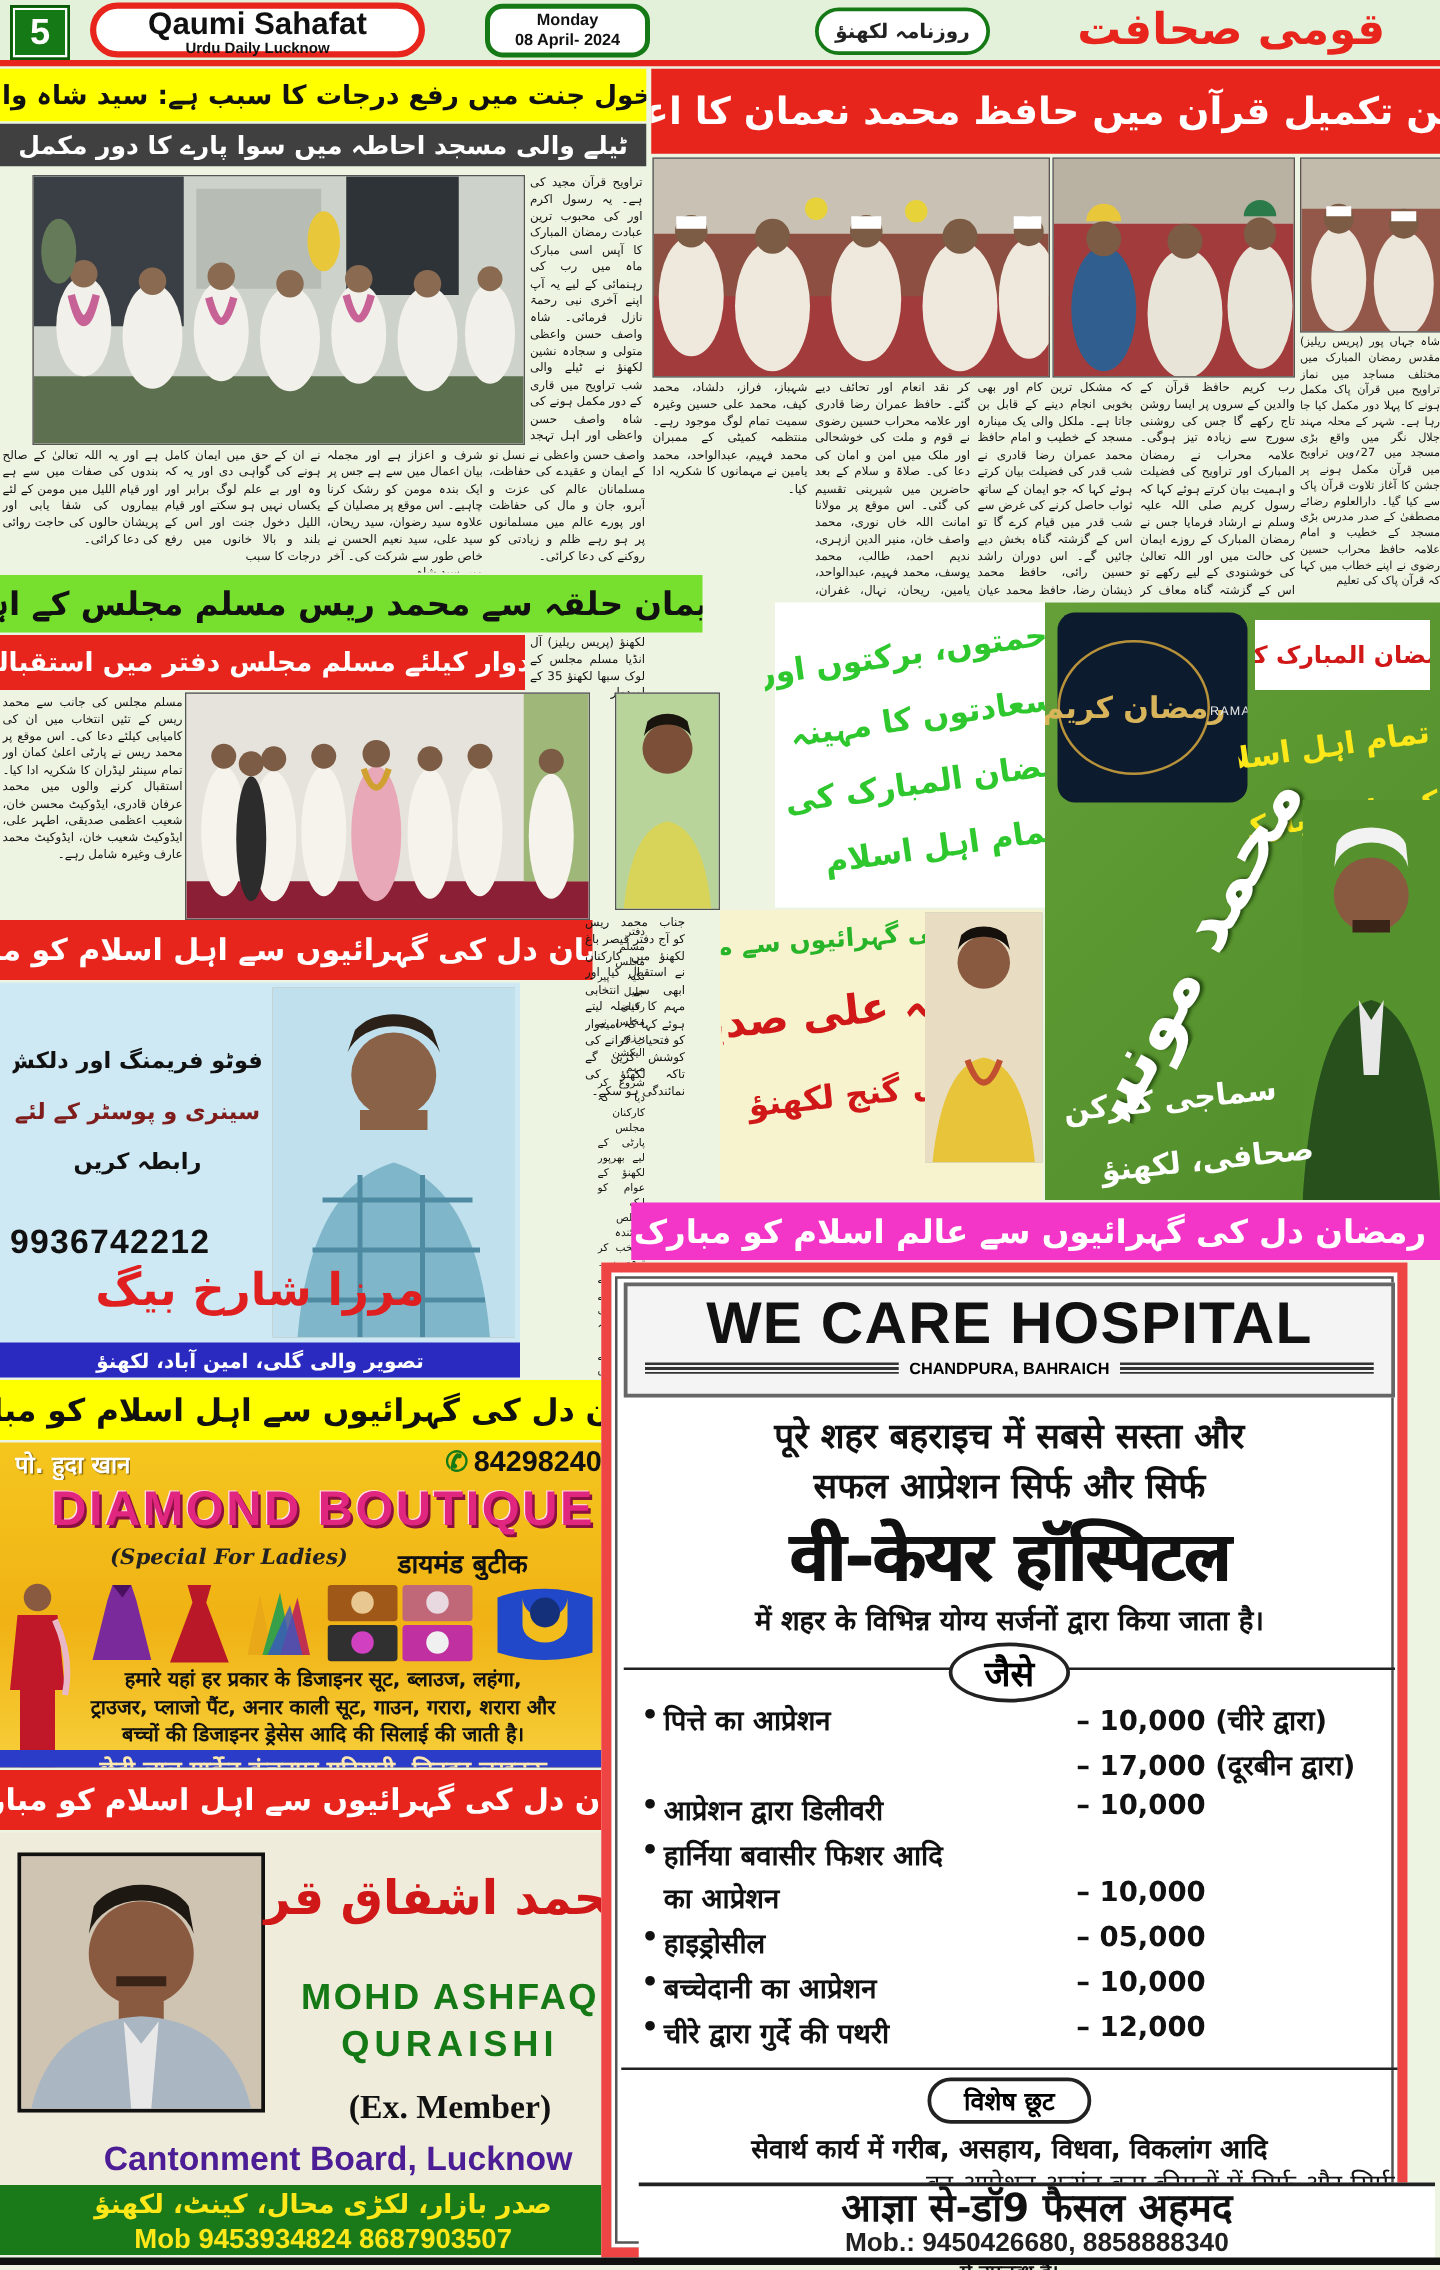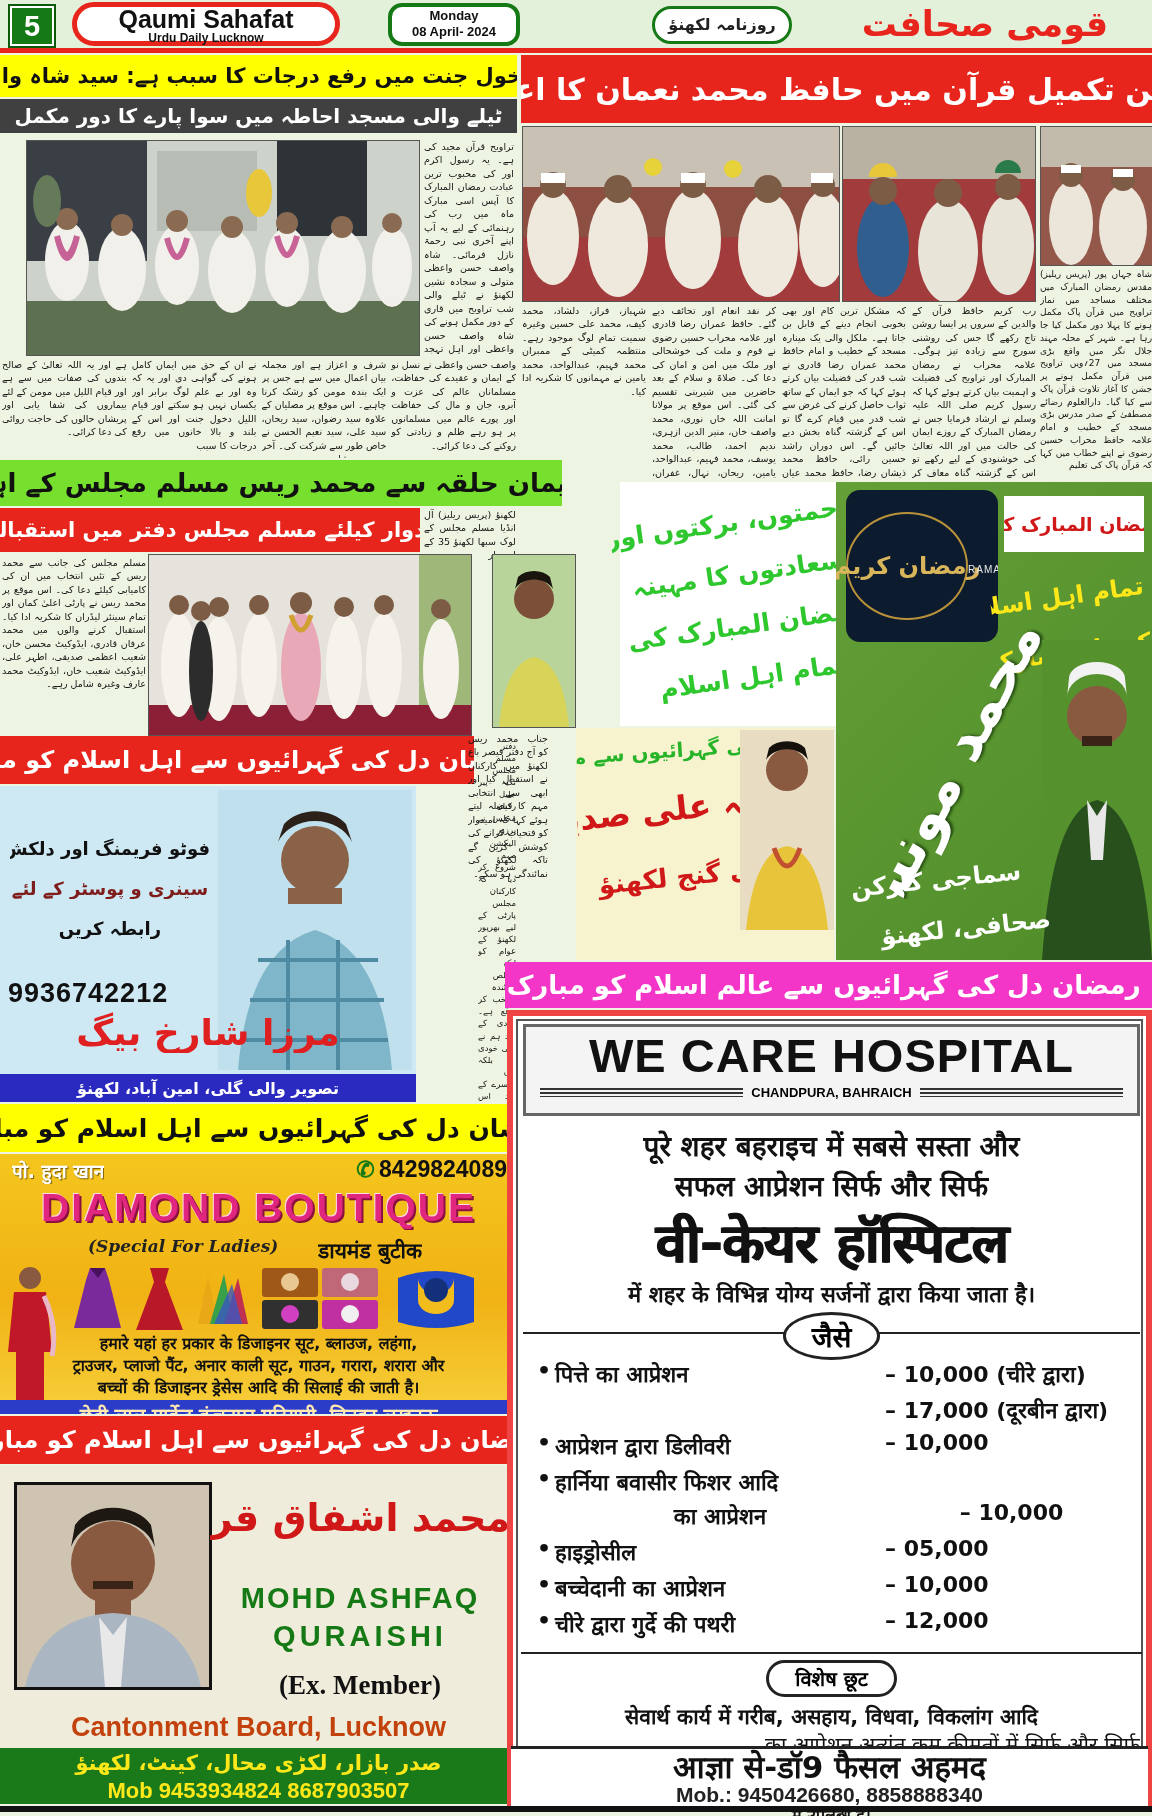--- a/index.html
+++ b/index.html
@@ -321,21 +321,21 @@
         <path d="M76 96 h40 v8 h-40z" fill="#3a2418"></path>
         <rect x="78" y="116" width="36" height="16" fill="#8a5a40"></rect>
         <path d="M8 202 q16 -70 88 -74 q72 4 88 74 z" fill="#aab6c2"></path>
         <path d="M82 132 l14 18 l14 -18 l-6 70 h-16z" fill="#e8e8e8"></path>
       </svg>
     </div>
     <div class="abs urdu nw c" style="left:210px;top:30px;width:300px;font-size:38px;font-weight:800;color:#d01818;">محمد اشفاق قریشی</div>
     <div class="abs nw c" style="left:210px;top:116px;width:300px;font-size:29px;font-weight:800;color:#157a15;letter-spacing:2px;">MOHD ASHFAQ</div>
     <div class="abs nw c" style="left:210px;top:154px;width:300px;font-size:29px;font-weight:800;color:#157a15;letter-spacing:4px;">QURAISHI</div>
     <div class="abs nw c" style="left:210px;top:204px;width:300px;font-size:27px;font-weight:bold;color:#111;font-family:'Liberation Serif',serif;">(Ex. Member)</div>
-    <div class="abs nw c" style="left:0;top:246px;width:517px;font-size:27px;font-weight:800;color:#c2410c;">Cantonment Board, Lucknow</div>
+    <div class="abs nw c" style="left:12px;top:246px;width:517px;font-size:27px;font-weight:800;color:#4c1d95;">Cantonment Board, Lucknow</div>
     <div class="abs" style="left:0;top:282px;width:517px;height:56px;background:#1a7a1a;">
       <div class="urdu nw c" style="width:517px;font-size:21px;font-weight:800;color:#ffe81a;line-height:30px;">صدر بازار، لکڑی محال، کینٹ، لکھنؤ</div>
       <div class="nw c" style="width:517px;font-size:22px;font-weight:800;color:#ffe81a;line-height:26px;">Mob 9453934824 8687903507</div>
     </div>
   </div>
 
   <div class="abs" style="left:620px;top:482px;width:244px;height:244px;background:#fff;">
     <div style="transform:rotate(-8deg);margin-top:14px;">
       <div class="urdu nw c" style="font-size:25px;font-weight:800;color:#2ec82e;line-height:52px;">رحمتوں، برکتوں اور</div>
       <div class="urdu nw c" style="font-size:25px;font-weight:800;color:#2ec82e;line-height:52px;">سعادتوں کا مہینہ</div>
@@ -393,21 +393,21 @@
         <path d="M0 320 q10 -150 55 -160 q45 10 55 160z" fill="#27501c"></path>
         <path d="M45 160 l10 16 l10 -16 l-4 60 h-12z" fill="#e8e8e8"></path>
       </svg>
     </div>
     <div class="abs urdu nw" style="left:10px;top:384px;width:180px;text-align:center;color:#fff;font-size:24px;font-weight:800;transform:rotate(-6deg);">سماجی کارکن</div>
     <div class="abs urdu nw" style="left:40px;top:432px;width:180px;text-align:center;color:#fff;font-size:24px;font-weight:800;transform:rotate(-6deg);">صحافی، لکھنؤ</div>
   </div>
 
   <div class="abs banner urdu nw" style="left:505px;top:962px;width:647px;height:46px;background:#f335c8;color:#fff;font-size:26px;">ماہ رمضان دل کی گہرائیوں سے عالم اسلام کو مبارک ہو</div>
 
-  <div class="abs" style="left:507px;top:1010px;width:645px;height:796px;background:#fff;border:6px solid #ef4444;
+  <div class="abs" style="left:481px;top:1010px;width:645px;height:796px;background:#fff;border:8px solid #ef4444;
               box-sizing:border-box;box-shadow:inset 0 0 0 3px #fff, inset 0 0 0 5px #555;">
     <div class="abs c" style="left:10px;top:8px;width:617px;height:92px;border:3px solid #666;box-sizing:border-box;background:#f4f4f4;">
       <div class="nw" style="font-size:47px;font-weight:800;color:#111;line-height:58px;letter-spacing:1px;">WE CARE HOSPITAL</div>
       <div style="display:flex;align-items:center;gap:8px;padding:0 14px;">
         <div style="flex:1;height:9px;background:repeating-linear-gradient(180deg,#333 0 2px,#f4f4f4 2px 4px);"></div>
         <div class="nw" style="font-size:13px;font-weight:700;color:#000000;">CHANDPURA, BAHRAICH</div>
         <div style="flex:1;height:9px;background:repeating-linear-gradient(180deg,#333 0 2px,#f4f4f4 2px 4px);"></div>
       </div>
     </div>
     <div class="abs hin nw c" style="left:10px;top:110px;width:617px;font-size:28px;font-weight:800;color:#111;">पूरे शहर बहराइच में सबसे सस्ता और</div>
@@ -429,21 +429,21 @@
         <span class="hosp-price hin" style="font-size:22px;">–   17,000 (दूरबीन द्वारा)</span>
       </div>
       <div class="hosp-row" style="height:36px;">
         <span class="hosp-label bullet hin" style="font-size:22px;">आप्रेशन द्वारा डिलीवरी</span>
         <span class="hosp-price hin" style="font-size:22px;">–   10,000</span>
       </div>
       <div class="hosp-row" style="height:34px;">
         <span class="hosp-label bullet hin" style="font-size:22px;flex-basis:420px;">हार्निया बवासीर फिशर आदि</span>
         <span class="hosp-price hin" style="font-size:22px;"></span>
       </div>
-      <div class="hosp-row" style="height:36px;text-align:center;">
+      <div class="hosp-row" style="height:36px;">
         <span class="hosp-label hin" style="font-size:22px;">का आप्रेशन</span>
         <span class="hosp-price hin" style="font-size:22px;">–   10,000</span>
       </div>
       <div class="hosp-row" style="height:36px;">
         <span class="hosp-label bullet hin" style="font-size:22px;">हाइड्रोसील</span>
         <span class="hosp-price hin" style="font-size:22px;">–   05,000</span>
       </div>
       <div class="hosp-row" style="height:36px;">
         <span class="hosp-label bullet hin" style="font-size:22px;">बच्चेदानी का आप्रेशन</span>
         <span class="hosp-price hin" style="font-size:22px;">–   10,000</span>

